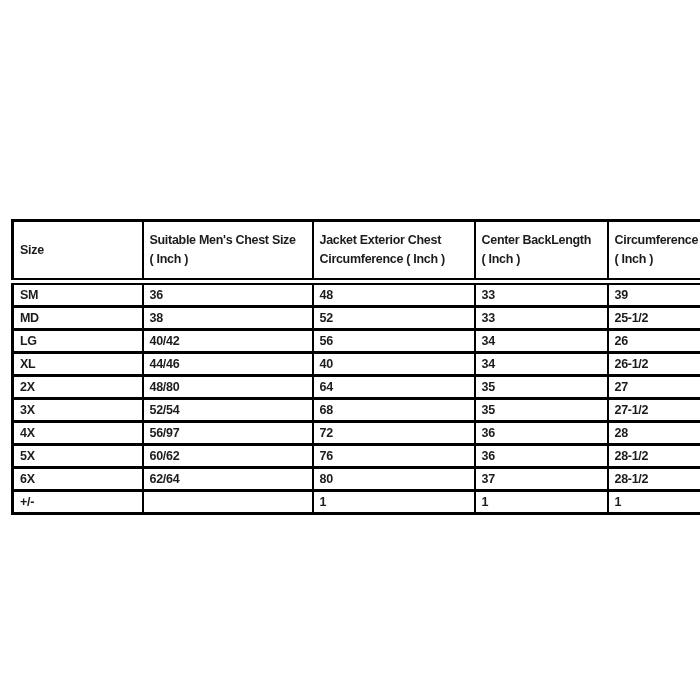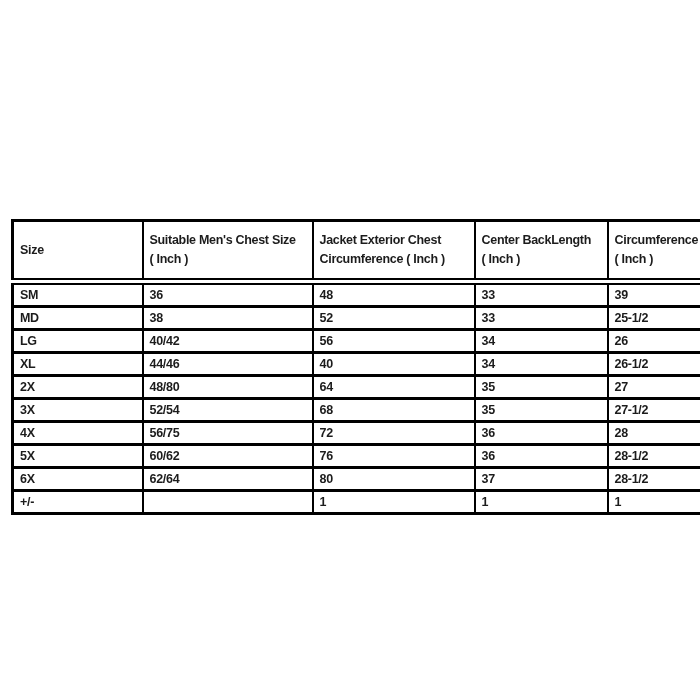--- a/index.html
+++ b/index.html
@@ -125,21 +125,21 @@
         </tr>
         <tr>
           <td>3X</td>
           <td>52/54</td>
           <td>68</td>
           <td>35</td>
           <td>27-1/2</td>
         </tr>
         <tr>
           <td>4X</td>
-          <td>56/75</td>
+          <td>56/97</td>
           <td>72</td>
           <td>36</td>
           <td>28</td>
         </tr>
         <tr>
           <td>5X</td>
           <td>60/62</td>
           <td>76</td>
           <td>36</td>
           <td>28-1/2</td>

